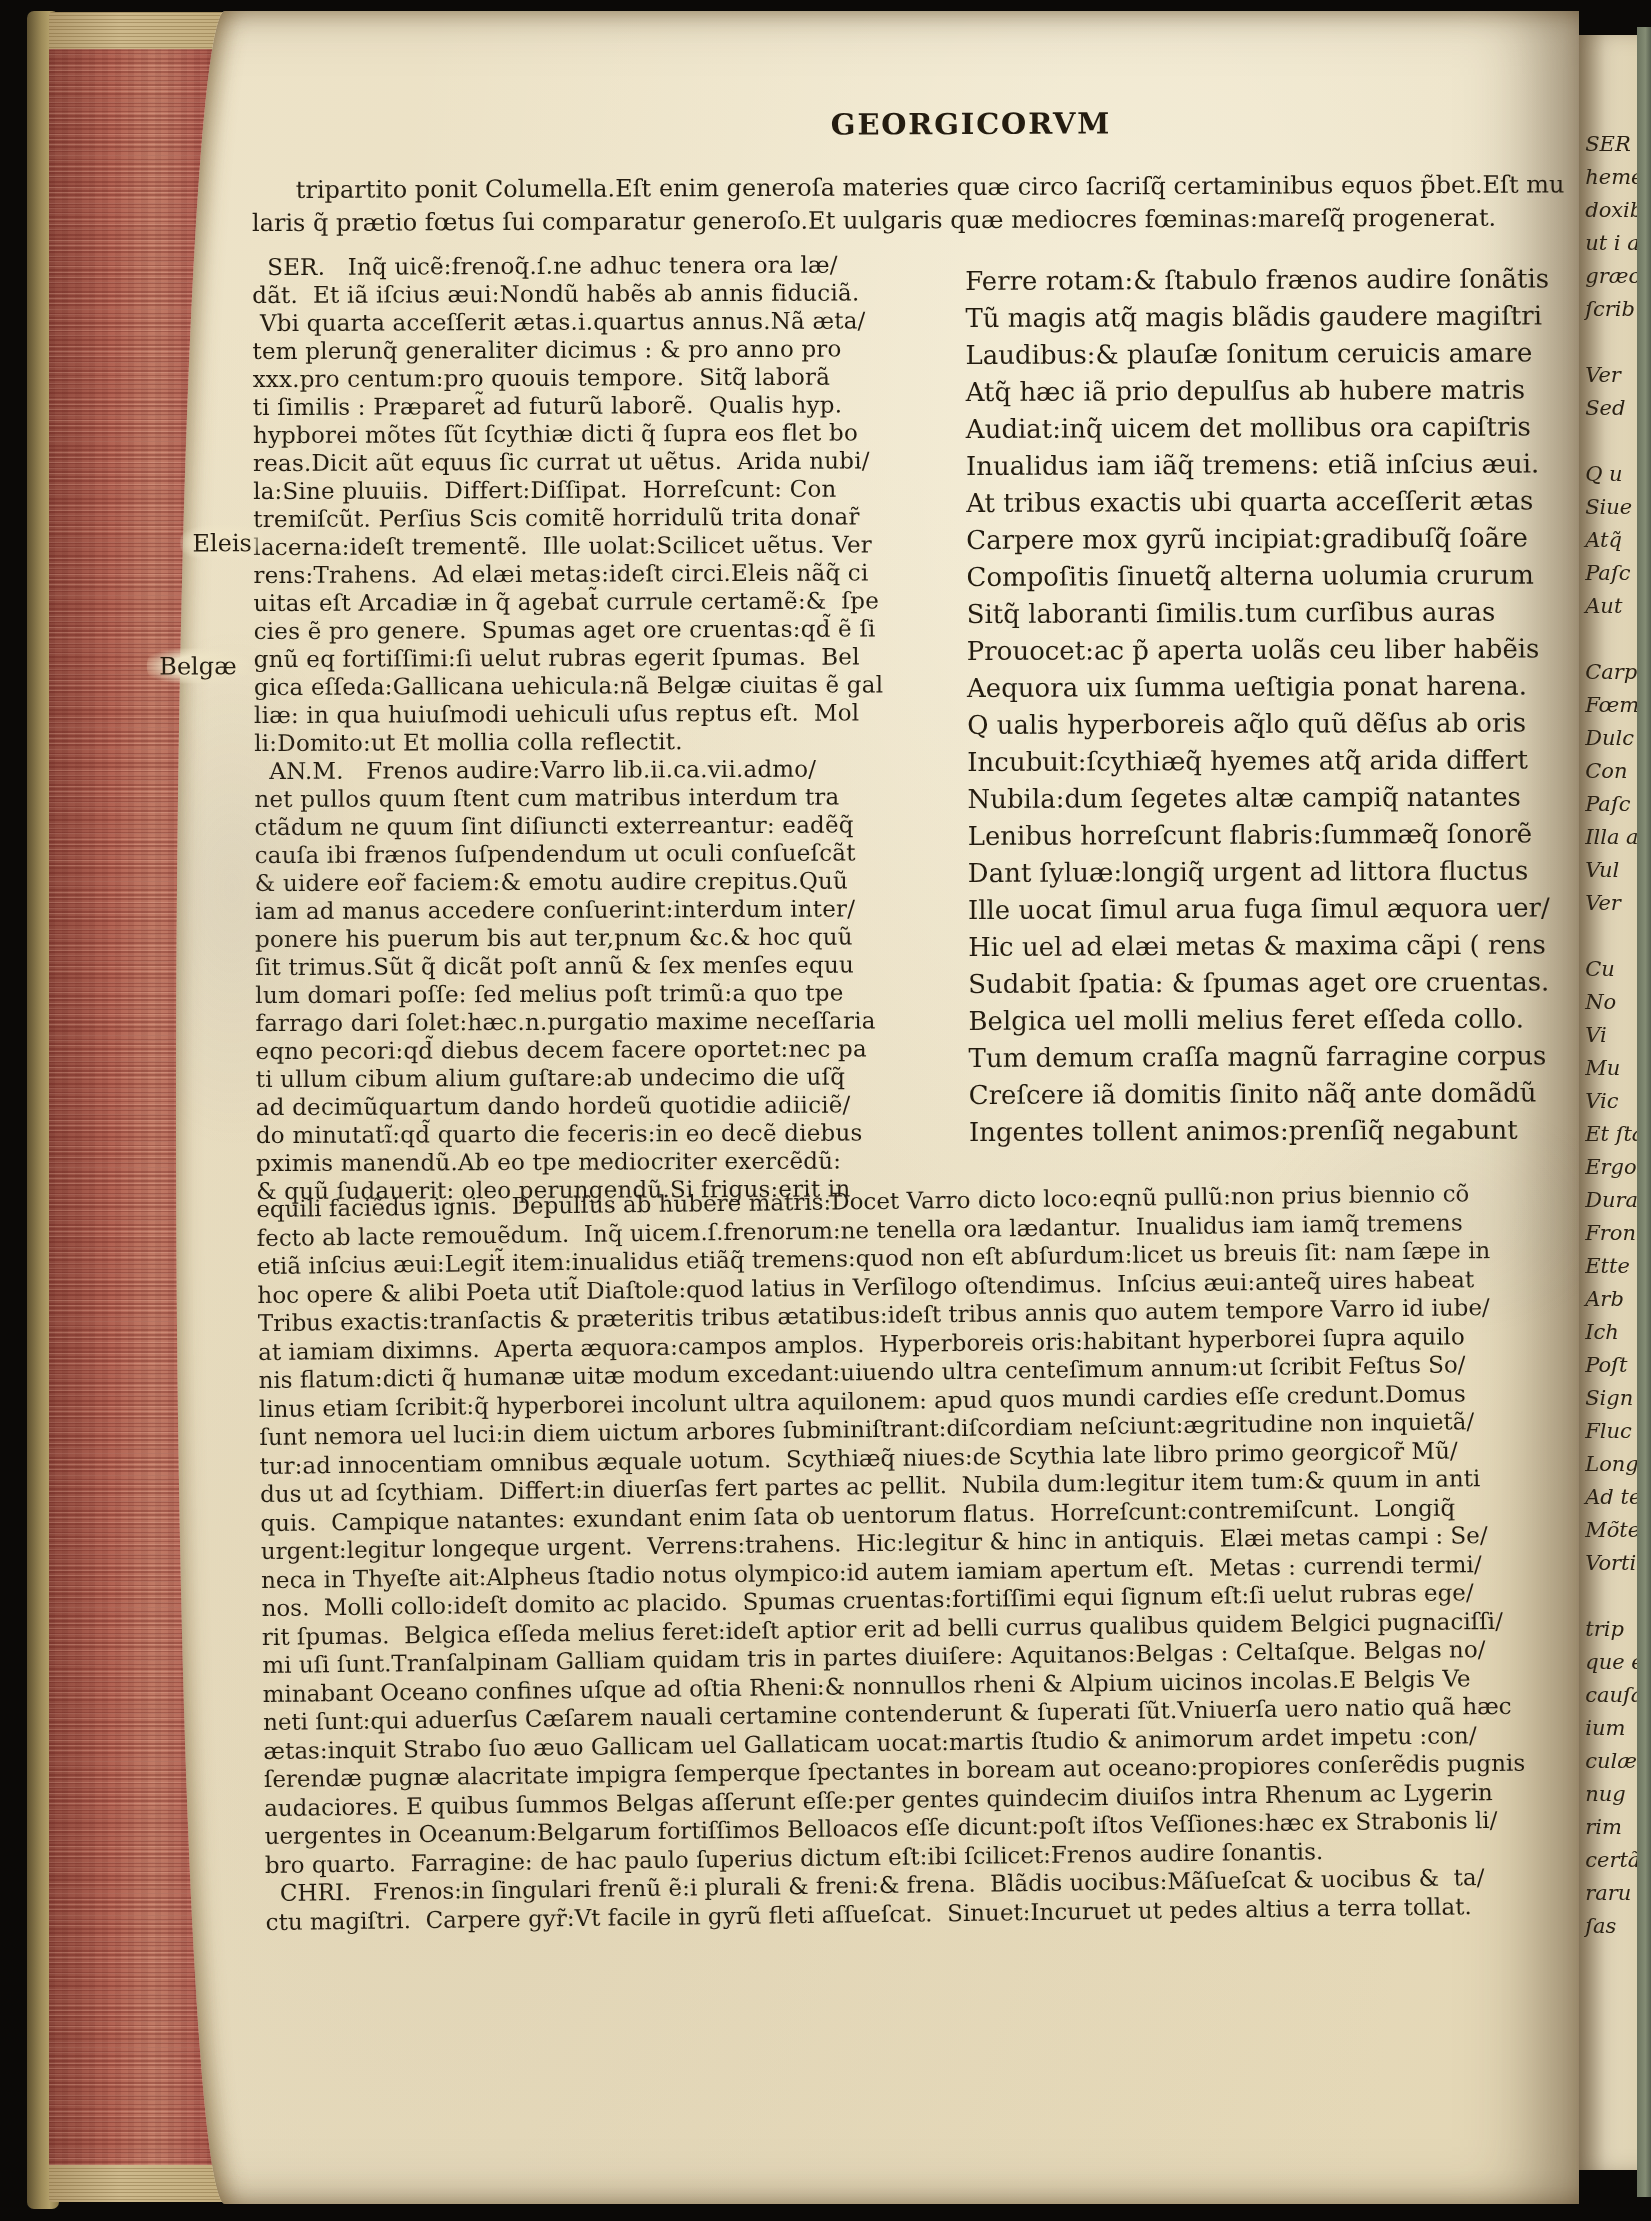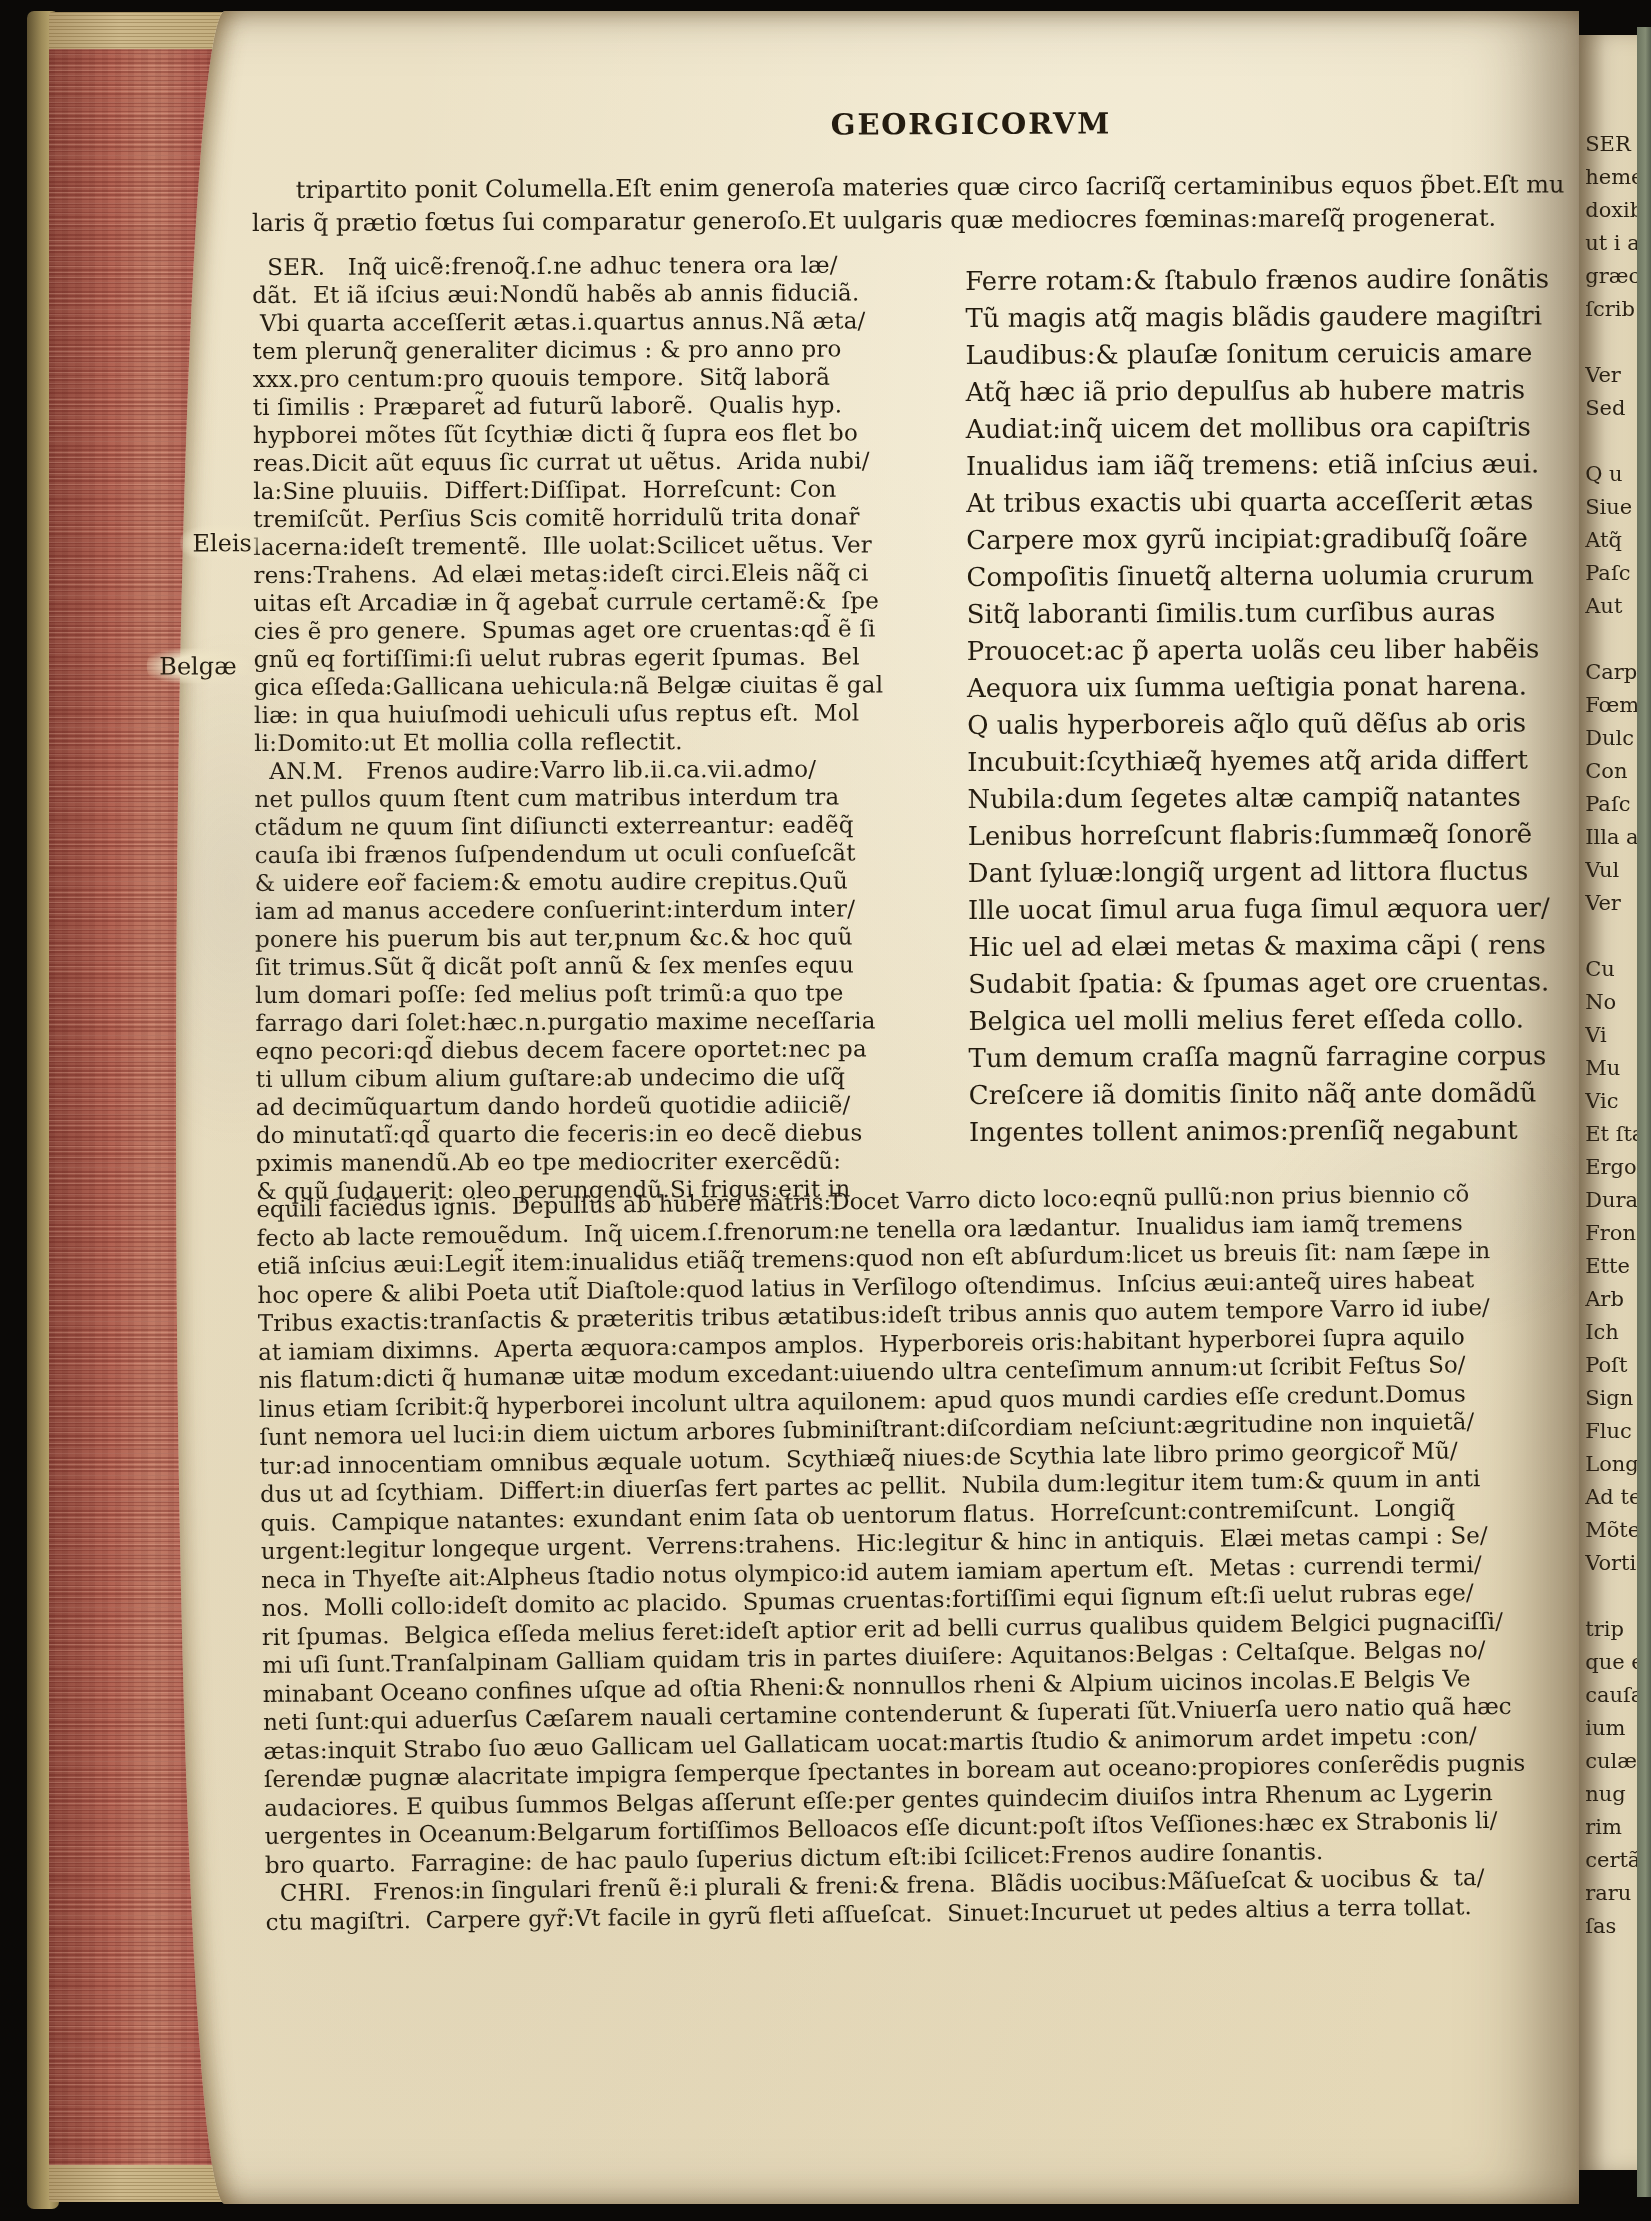--- a/index.html
+++ b/index.html
@@ -18,21 +18,21 @@
   .fore-edge .red{position:absolute;left:0;top:37px;width:100%;height:2116px;
     background:
       repeating-linear-gradient(to bottom,rgba(255,214,190,.20) 0 0.9px,rgba(0,0,0,0) 0.9px 5.3px),
       repeating-linear-gradient(to bottom,rgba(96,22,18,.28) 0 1.8px,rgba(0,0,0,0) 1.8px 4.4px),
       repeating-linear-gradient(to right,rgba(60,10,8,.07) 0 6.2px,rgba(0,0,0,0) 6.2px 13.2px),
       linear-gradient(to right,#8e4a3e,#b26353 35%,#c17b66 60%,#b06053 85%,#9a5144);}
 
   
   .facing{position:absolute;left:1579px;top:35px;width:58px;height:2135px;overflow:hidden;
     background:linear-gradient(to right,#cdc0a0,#e4d9bc 45%,#ded2b2);
-    box-shadow:inset 23px 0 26.5px -10.6px rgba(60,40,18,.6);}
+    box-shadow:inset 23px 0 26.5px -10.6px rgba(60,40,18,.6);font-style:italic;}
   .facing .frag-col{position:absolute;left:6.2px;top:93px;font-size:21px;line-height:33px;white-space:pre;color:#2a2114;}
 
   
   .cover-right{position:absolute;left:1637px;top:26.5px;width:14px;height:2170px;
     background:linear-gradient(to right,#6d7560,#848c74 60%,#596050);}
 
   
   .page{position:absolute;left:176px;top:10.6px;width:1403px;height:2193px;
     border-radius:49px 0 0 49px / 1097px 0 0 1097px;
     background:

